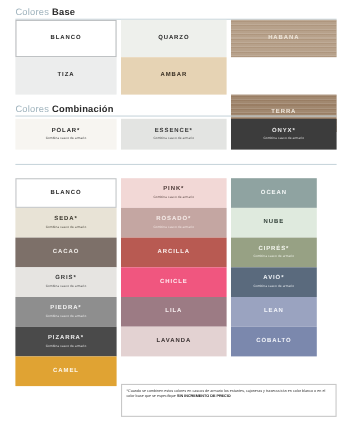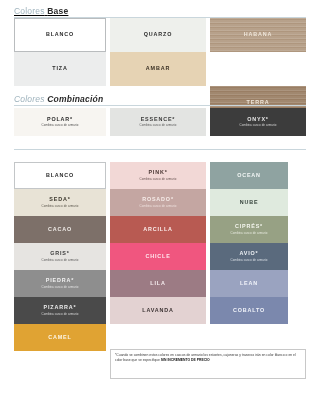--- a/index.html
+++ b/index.html
@@ -36,21 +36,21 @@
   .note{position:absolute;box-sizing:border-box;border:1px solid #c8c8c8;
         background:#fff;padding:3px 4px;}
   .note p{margin:0;font-size:3.4px;line-height:1.45;color:#3a3a3a;}
   .note b{font-weight:700;color:#111;}
 </style>
 </head>
 <body>
 
 <div class="page">
 
-  <div class="sec-head" style="top:6px;text-decoration:underline;">
+  <div class="sec-head" style="top:6px;">
     <div class="txt">
       <span class="light">Colores</span>
       <span class="bold">Base</span>
     </div>
     <div class="rule"></div>
   </div>
 
   <div class="sw" id="b0" style="left: 14px; top: 18px; width: 92px; height: 34px; background: rgb(255, 255, 255); color: rgb(43, 43, 43); border: 1px solid rgb(185, 188, 190);">
     <span class="nm">BLANCO</span>
   </div>
@@ -63,21 +63,21 @@
   <div class="sw" id="b3" style="left: 110px; top: 52px; width: 96px; height: 34px; background: rgb(230, 211, 180); color: rgb(58, 48, 36);">
     <span class="nm">AMBAR</span>
   </div>
   <div class="sw wood" id="b4" style="left: 210px; top: 18px; width: 96px; height: 34px; background: rgb(180, 157, 133); color: rgb(239, 230, 218);">
     <span class="nm">HABANA</span>
   </div>
   <div class="sw wood" id="b5" style="left: 210px; top: 52px; width: 96px; height: 34px; background: rgb(157, 130, 104); color: rgb(239, 230, 218);">
     <span class="nm">TERRA</span>
   </div>
 
-  <div class="sec-head" style="top:94px;font-style:italic;">
+  <div class="sec-head" style="top:94px;">
     <div class="txt">
       <span class="light">Colores</span>
       <span class="bold">Combinación</span>
     </div>
     <div class="rule"></div>
   </div>
 
   <div class="sw" id="c0" style="left: 14px; top: 108px; width: 92px; height: 28px; background: rgb(247, 245, 241); color: rgb(43, 43, 43);">
     <span class="nm">POLAR*</span>
     <span class="sub">Combina casco de armario</span>

